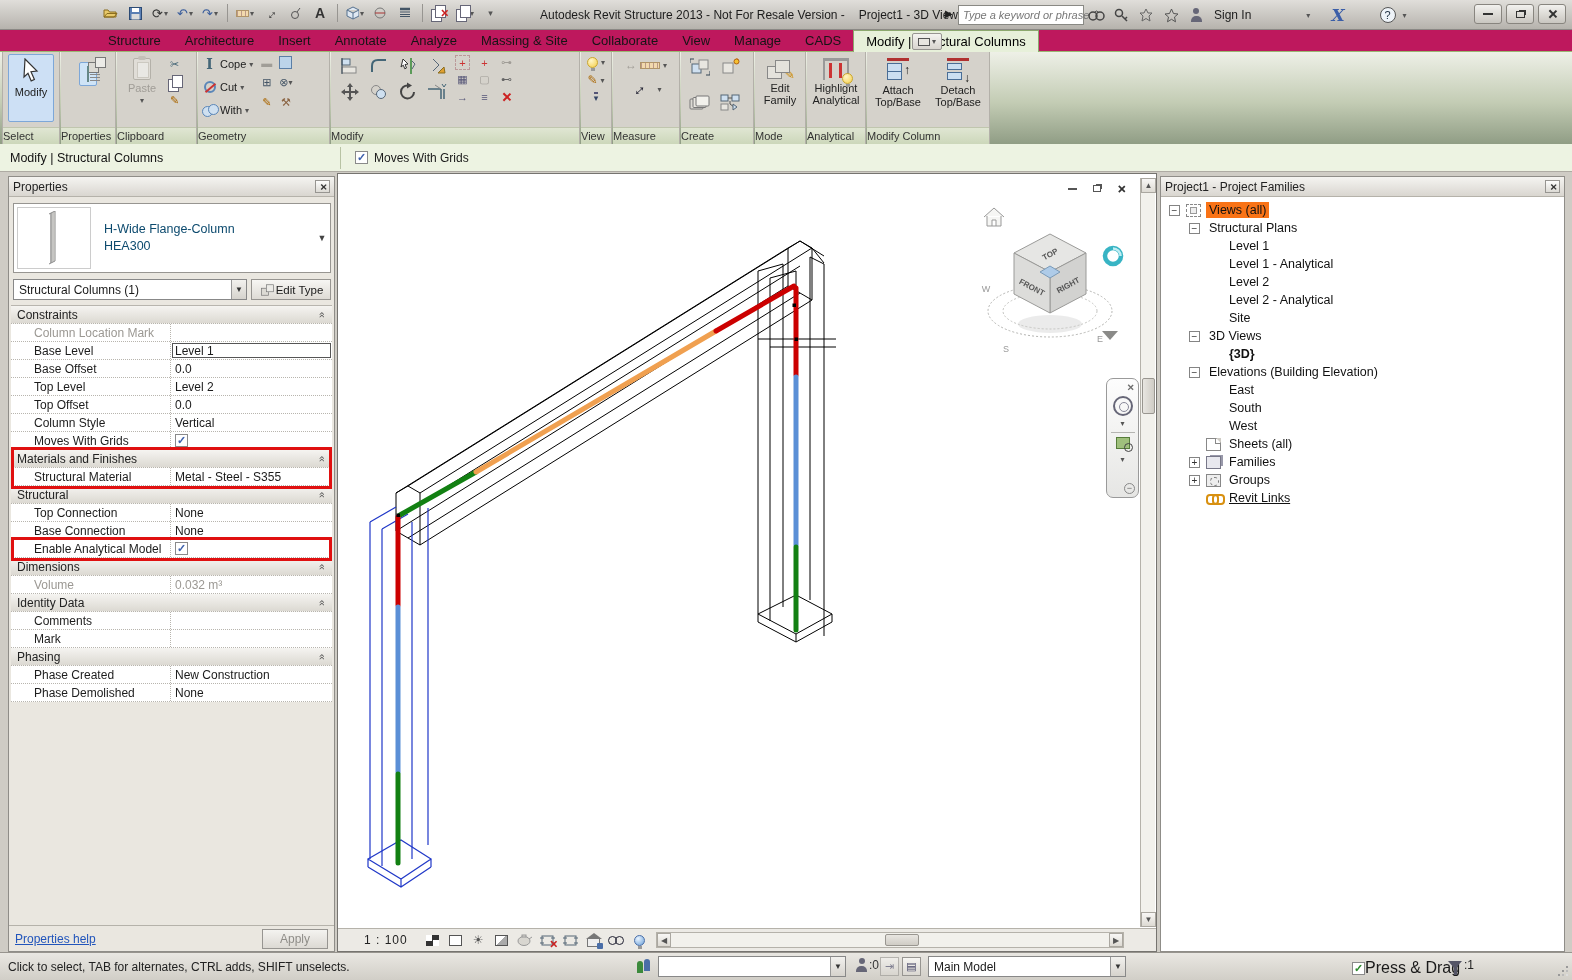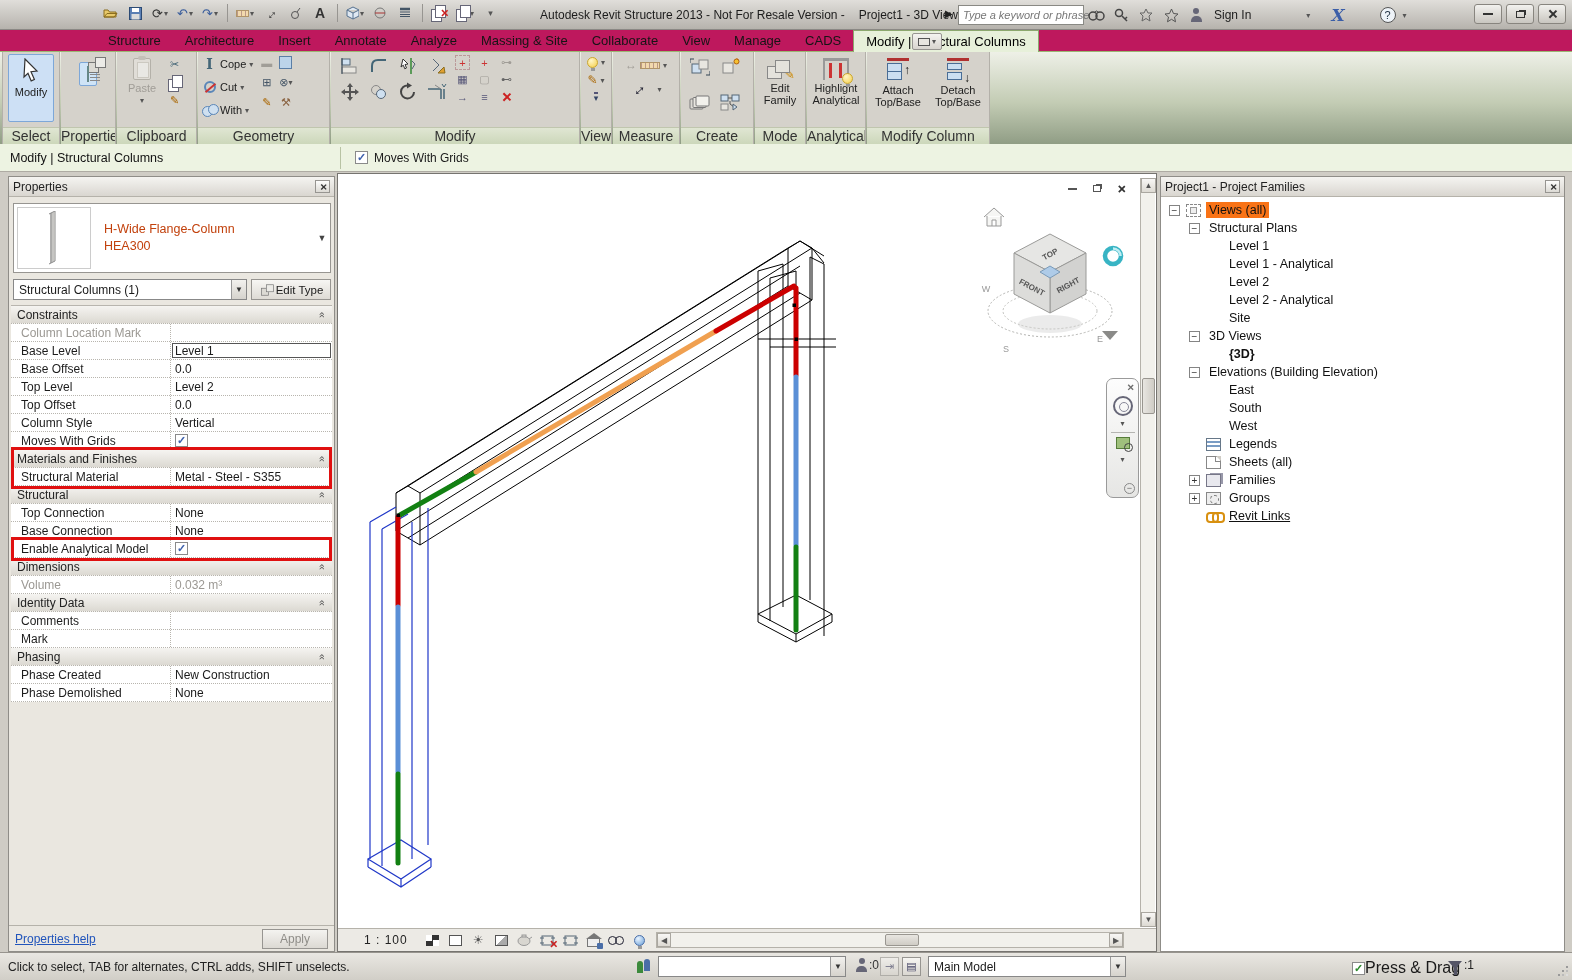--- a/index.html
+++ b/index.html
@@ -35,21 +35,21 @@
 .tabbar{position:absolute;left:0;top:30px;width:100%;height:22px;background:#be185d;border-bottom:1px solid #9bb673}
 .rtabs{position:absolute;left:96px;top:0;height:22px;display:flex;align-items:stretch}
 .rtab{padding:3px 12px 2px;font-size:13px;color:#151515;white-space:nowrap;cursor:default}
 .rtab.on{background:#e7f0da;border:1px solid #8ca86e;border-bottom:none;color:#000}
 .panelind{position:absolute;left:912px;top:33px;width:30px;height:17px;border:1px solid #979591;border-radius:2px;background:linear-gradient(#f4f3f0,#d8d5cf);display:flex;align-items:center;justify-content:center;gap:2px;font-size:8px;color:#444}
 .panelind .scr{width:12px;height:8px;border:1px solid #555;background:#e8e6e0}
 
 .ribbon{position:absolute;left:0;top:52px;width:100%;height:92px;background:linear-gradient(180deg,#eef0e7 0%,#c3ccb4 55%,#909d85 100%)}
 .panel{position:absolute;top:0;bottom:0;background:#d5d2cb;border-right:1px solid #b3b0a9}
 .panel:first-child{border-left:1px solid #b3b0a9}
-.plabel{position:absolute;left:0;right:0;bottom:0;height:17px;font-size:14px;color:#333;text-align:center;line-height:16px;background:linear-gradient(#e0e6d3,#ccd7ba);border-top:1px solid #c0c6ae;white-space:nowrap;overflow:hidden}
+.plabel{position:absolute;left:0;right:0;bottom:0;height:17px;font-size:11px;color:#333;line-height:16px;background:linear-gradient(#e0e6d3,#ccd7ba);border-top:1px solid #c0c6ae;white-space:nowrap;overflow:hidden}
 .pbody{position:absolute;left:0;right:0;top:0;bottom:17px;padding:2px}
 .bigbtn{display:flex;flex-direction:column;align-items:center;justify-content:flex-start;gap:2px;font-size:11px;color:#222;text-align:center;border:1px solid transparent;border-radius:2px;padding:3px 2px 1px}
 .bigbtn.blue{background:#cde0f5;border-color:#7da7d8}
 .mi{width:15px;height:15px;display:inline-flex;align-items:center;justify-content:center;font-size:11px;color:#456;flex:none}
 .mi2{width:22px;height:22px;display:inline-flex;align-items:center;justify-content:center;font-size:15px;color:#456;flex:none}
 .dim{color:#a09d97}
 .col{display:flex;flex-direction:column;align-items:center;gap:3px}
 .rowline{display:flex;align-items:center;gap:3px;height:24px}
 .caret{font-size:8px;color:#555}
 .gline{font-size:11px;color:#1c1c1c;white-space:nowrap}
@@ -96,29 +96,29 @@
 .cb{width:13px;height:13px;background:#fff;border:1px solid #8a8a8a;display:inline-flex;align-items:center;justify-content:center;flex:none}
 .cb.ck::after{content:"✓";color:#3f62ad;font-weight:bold;font-size:11px;line-height:1}
 .cb.green.ck::after{color:#2c8a2c}
 
 .props{position:absolute;left:8px;top:176px;width:327px;height:776px;background:#eae7e0;border:1px solid #8f8d88}
 .phead{height:20px;background:linear-gradient(#f5f4f1,#d9d6d0);border-bottom:1px solid #b5b2aa;display:flex;align-items:center;padding:0 4px}
 .phead .t{flex:1;font-size:12px;color:#222}
 .closebox{width:15px;height:13px;border:1px solid #979591;background:linear-gradient(#fdfdfc,#dcdad4);display:flex;align-items:center;justify-content:center}
 .typebox{position:absolute;left:4px;top:26px;width:318px;height:70px;background:#fff;border:1px solid #979591;display:flex;align-items:center}
 .typebox .pic{width:74px;height:62px;margin:3px;border:1px solid #ccc;background:#fff;display:flex;align-items:center;justify-content:center}
-.typebox .tx{flex:1;padding-left:10px;line-height:17px;font-size:12.5px;color:#c2410c}
+.typebox .tx{flex:1;padding-left:10px;line-height:17px;font-size:12.5px;color:#0c4a6e}
 .typebox .drop{width:16px;text-align:center;color:#444;font-size:9px}
 .selrow{position:absolute;left:4px;top:102px;width:318px;height:21px;display:flex;gap:4px}
 .combo{flex:1;background:#fff;border:1px solid #888;display:flex;align-items:center;font-size:12px;padding-left:5px}
 .combo .arr{margin-left:auto;width:15px;height:100%;background:linear-gradient(#f2f1ee,#d6d3cd);border-left:1px solid #999;display:flex;align-items:center;justify-content:center;font-size:8px;color:#333}
 .edittype{width:80px;border:1px solid #979591;background:linear-gradient(#f7f6f3,#dedbd5);display:flex;align-items:center;justify-content:center;gap:3px;font-size:11.5px}
 .pgrid{position:absolute;left:2px;right:2px;top:128px;border-top:1px solid #b8b5ae;background:#fff}
 .prow{display:flex;height:18px;border-bottom:1px dotted #b8b5ae;background:#fff;font-size:12px;align-items:center}
-.prow .lab{width:160px;padding-left:10px;color:#1c1c1c;border-right:1px dotted #b8b5ae;white-space:nowrap;overflow:hidden;height:100%;display:flex;align-items:center}
+.prow .lab{width:160px;padding-left:23px;color:#1c1c1c;border-right:1px dotted #b8b5ae;white-space:nowrap;overflow:hidden;height:100%;display:flex;align-items:center}
 .prow .val{flex:1;padding-left:4px;white-space:nowrap;overflow:hidden;height:100%;display:flex;align-items:center}
 .prow.dis .lab,.prow.dis .val{color:#9b9893}
 .prow.sect{background:linear-gradient(#f5f4f1,#dcd9d2)}
 .prow.sect .lab{width:auto;flex:1;border:none;padding-left:6px;color:#222}
 .chev{margin-right:8px;transform:rotate(-90deg);display:inline-block;color:#555;font-size:11px}
 .val.focus{outline:1px solid #555;outline-offset:-2px}
 .pfoot{position:absolute;left:0;right:0;bottom:0;height:26px;border-top:1px solid #b5b2aa;display:flex;align-items:center;padding:0 6px;background:#eae7e0}
 .pfoot a{color:#2255bb;text-decoration:underline;font-size:12px}
 .applybtn{margin-left:auto;width:66px;height:20px;border:1px solid #979591;background:linear-gradient(#f4f3f0,#dcd9d3);color:#8f8d88;display:flex;align-items:center;justify-content:center;font-size:12px}
 
@@ -951,25 +951,20 @@
       <div class="trow" style="padding-left: 46px;">
         <span class="texp-sp"></span>
         <span class="tlab">South</span>
       </div>
       <div class="trow" style="padding-left: 46px;">
         <span class="texp-sp"></span>
         <span class="tlab">West</span>
       </div>
       <div class="trow" style="padding-left: 26px;">
         <span class="texp-sp"></span>
-        <span class="ti legends"></span>
-        <span class="tlab">Legends</span>
-      </div>
-      <div class="trow" style="padding-left: 26px;">
-        <span class="texp-sp"></span>
         <span class="ti sheet"></span>
         <span class="tlab">Sheets (all)</span>
       </div>
       <div class="trow" style="padding-left: 26px;">
         <span class="texp">+</span>
         <span class="ti family"></span>
         <span class="tlab">Families</span>
       </div>
       <div class="trow" style="padding-left: 26px;">
         <span class="texp">+</span>

